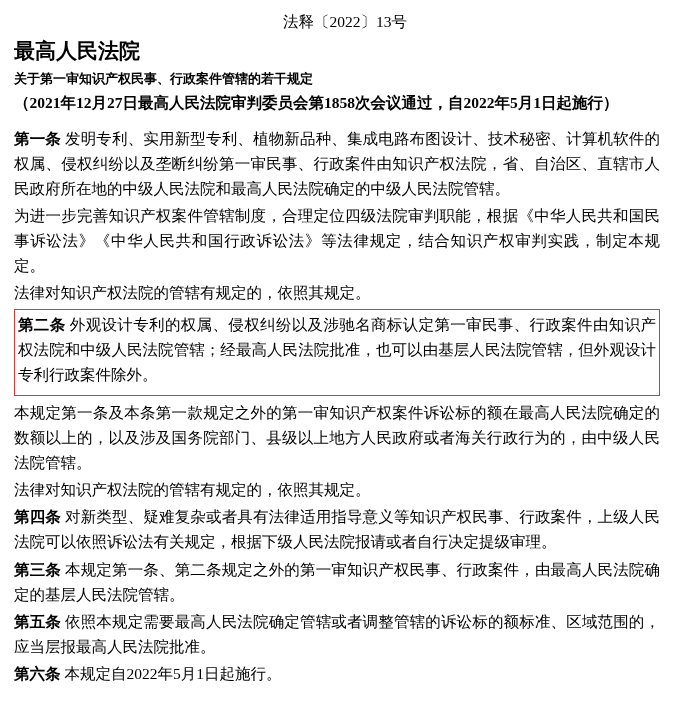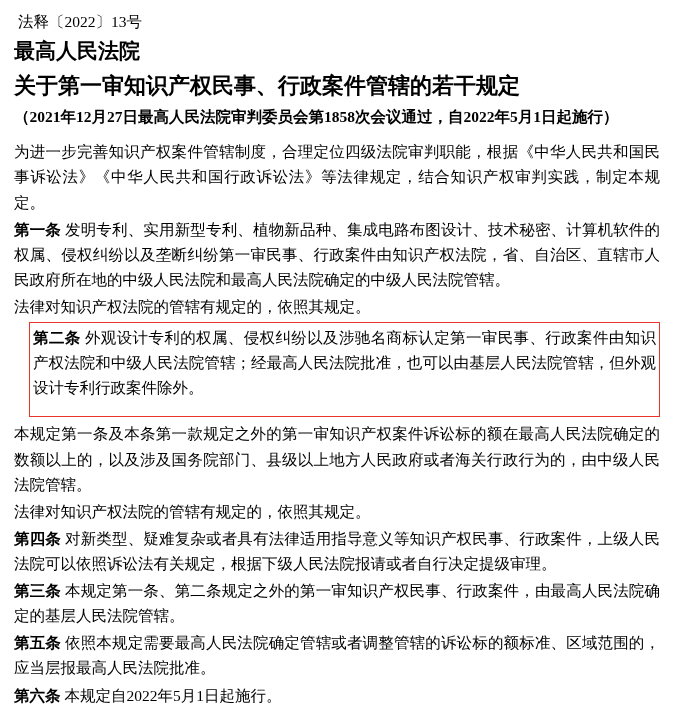--- a/index.html
+++ b/index.html
@@ -17,30 +17,31 @@
   .page {
     width: 674px;
     height: 726px;
     box-sizing: border-box;
     padding: 6px 14px 0 14px;
     position: relative;
   }
   .doc-number {
     font-size: 15.5px;
     line-height: 1.55;
-    margin: 4px 0 2px 4px;
+    margin: 4px 0 2px 16px;
+    text-align: center;
   }
   .issuer {
     font-size: 21px;
     font-weight: bold;
     line-height: 1.5;
     margin: 2px 0 1px 0;
   }
   .title {
-    font-size: 22px;
+    font-size: 13px;
     font-weight: bold;
     line-height: 1.5;
     margin: 0 0 3px 0;
   }
   .subtitle {
     font-size: 15.5px;
     line-height: 1.6;
     margin: 0 0 10px 0;
     font-weight: bold;
   }
@@ -49,47 +50,47 @@
     line-height: 1.62;
     margin: 0 0 2px 0;
     text-align: justify;
     text-justify: inter-ideograph;
   }
   .art-label {
     font-weight: bold;
   }
   .highlight-box {
     border: 1.5px solid #e8342a;
-    padding: 2px 3px 16px 3px;
-    margin: 3px 0 4px 15px;
+    padding: 2px 3px 8px 3px;
+    margin: 3px 0 4px 0;
     box-sizing: border-box;
   }
   .highlight-box p.para {
     margin: 0;
   }
 </style>
 </head>
 <body>
 
 <div class="page">
 
   <div class="doc-number">法释〔2022〕13号</div>
 
   <div class="issuer">最高人民法院</div>
 
   <div class="title">关于第一审知识产权民事、行政案件管辖的若干规定</div>
 
   <div class="subtitle">（2021年12月27日最高人民法院审判委员会第1858次会议通过，自2022年5月1日起施行）</div>
 
-  <p class="para">为进一步完善知识产权案件管辖制度，合理定位四级法院审判职能，根据《中华人民共和国民事诉讼法》《中华人民共和国行政诉讼法》等法律规定，结合知识产权审判实践，制定本规定。</p>
-
   <p class="para">
     <span class="art-label">第一条</span>
     <span>发明专利、实用新型专利、植物新品种、集成电路布图设计、技术秘密、计算机软件的权属、侵权纠纷以及垄断纠纷第一审民事、行政案件由知识产权法院，省、自治区、直辖市人民政府所在地的中级人民法院和最高人民法院确定的中级人民法院管辖。</span>
   </p>
+
+  <p class="para">为进一步完善知识产权案件管辖制度，合理定位四级法院审判职能，根据《中华人民共和国民事诉讼法》《中华人民共和国行政诉讼法》等法律规定，结合知识产权审判实践，制定本规定。</p>
 
   <p class="para">
     <span>法律对知识产权法院的管辖有规定的，依照其规定。</span>
   </p>
 
   <div class="highlight-box" style="border-color: rgb(232, 52, 42);">
     <p class="para">
       <span class="art-label">第二条</span>
       <span>外观设计专利的权属、侵权纠纷以及涉驰名商标认定第一审民事、行政案件由知识产权法院和中级人民法院管辖；经最高人民法院批准，也可以由基层人民法院管辖，但外观设计专利行政案件除外。</span>
     </p>

